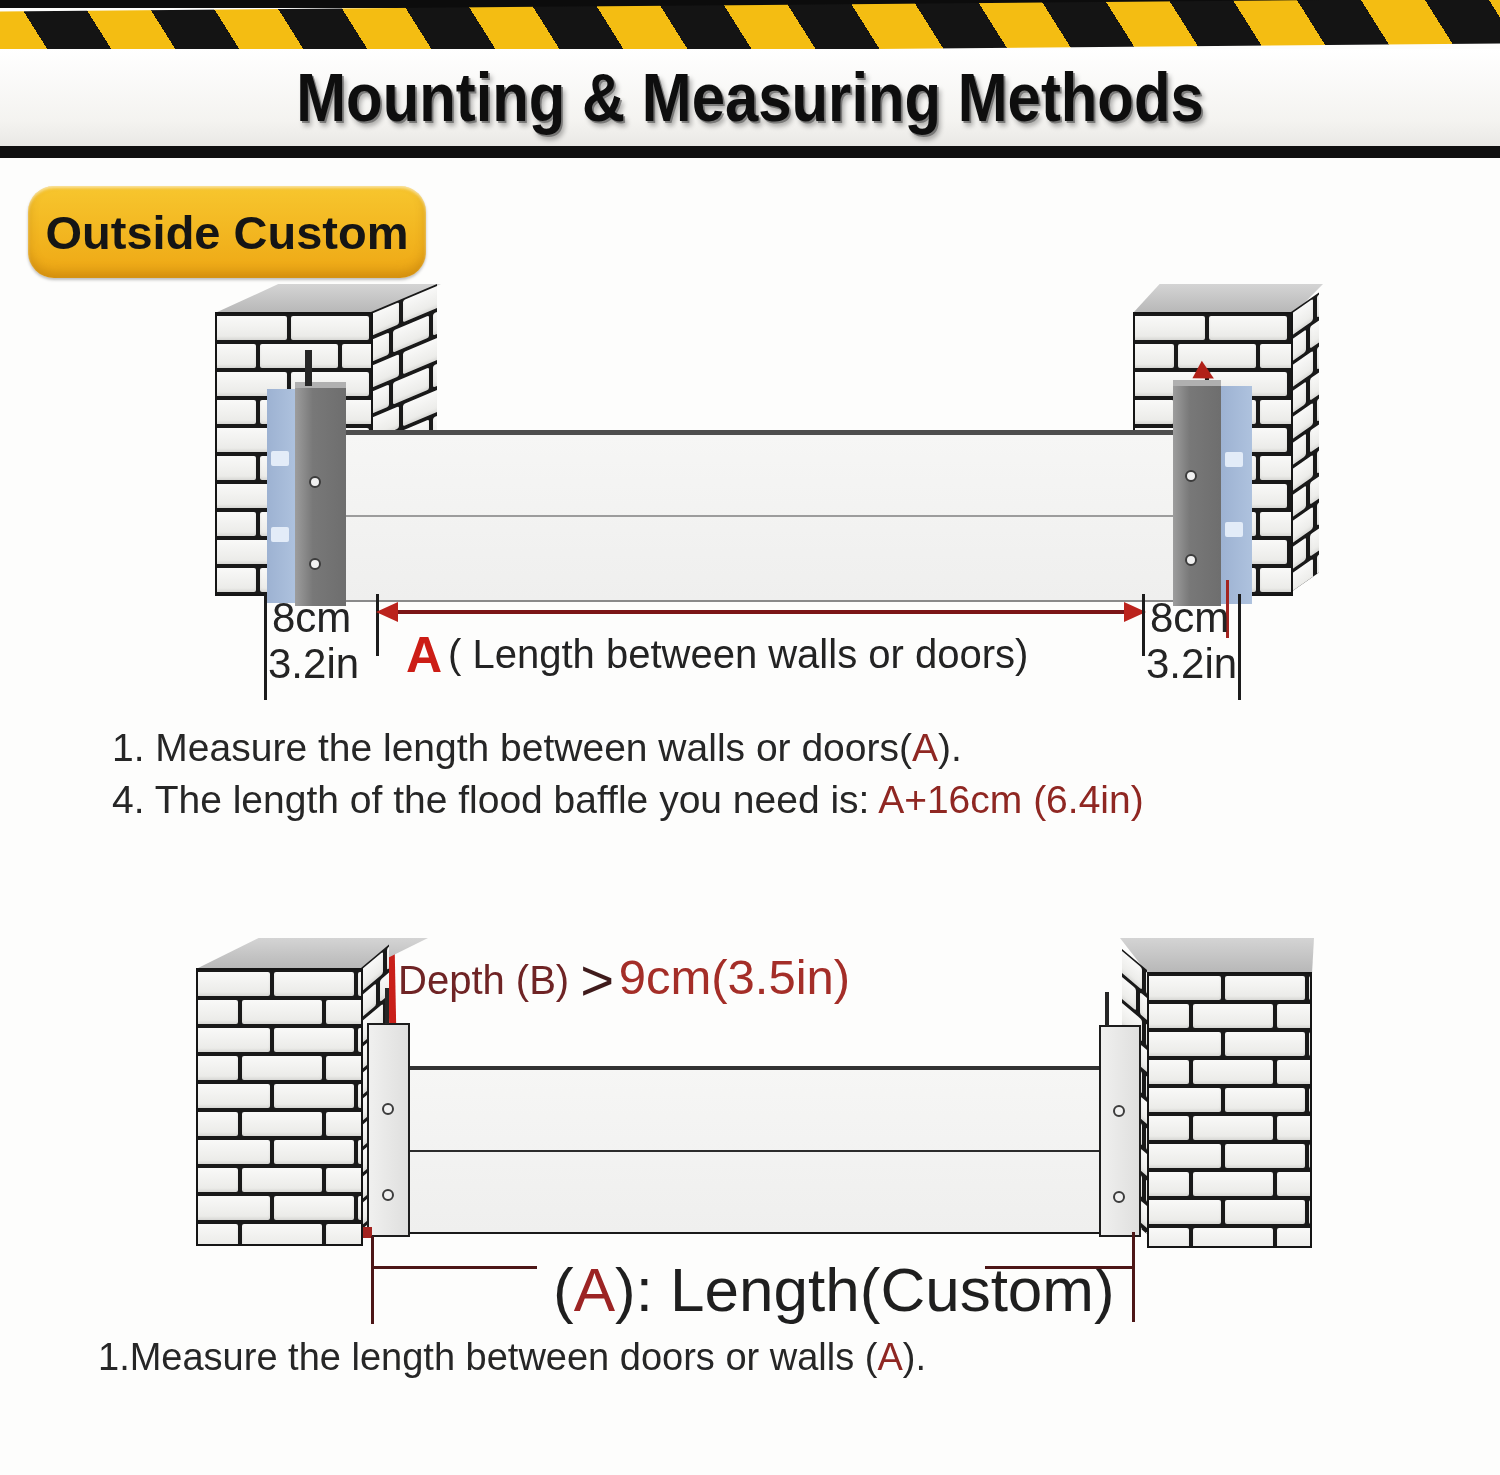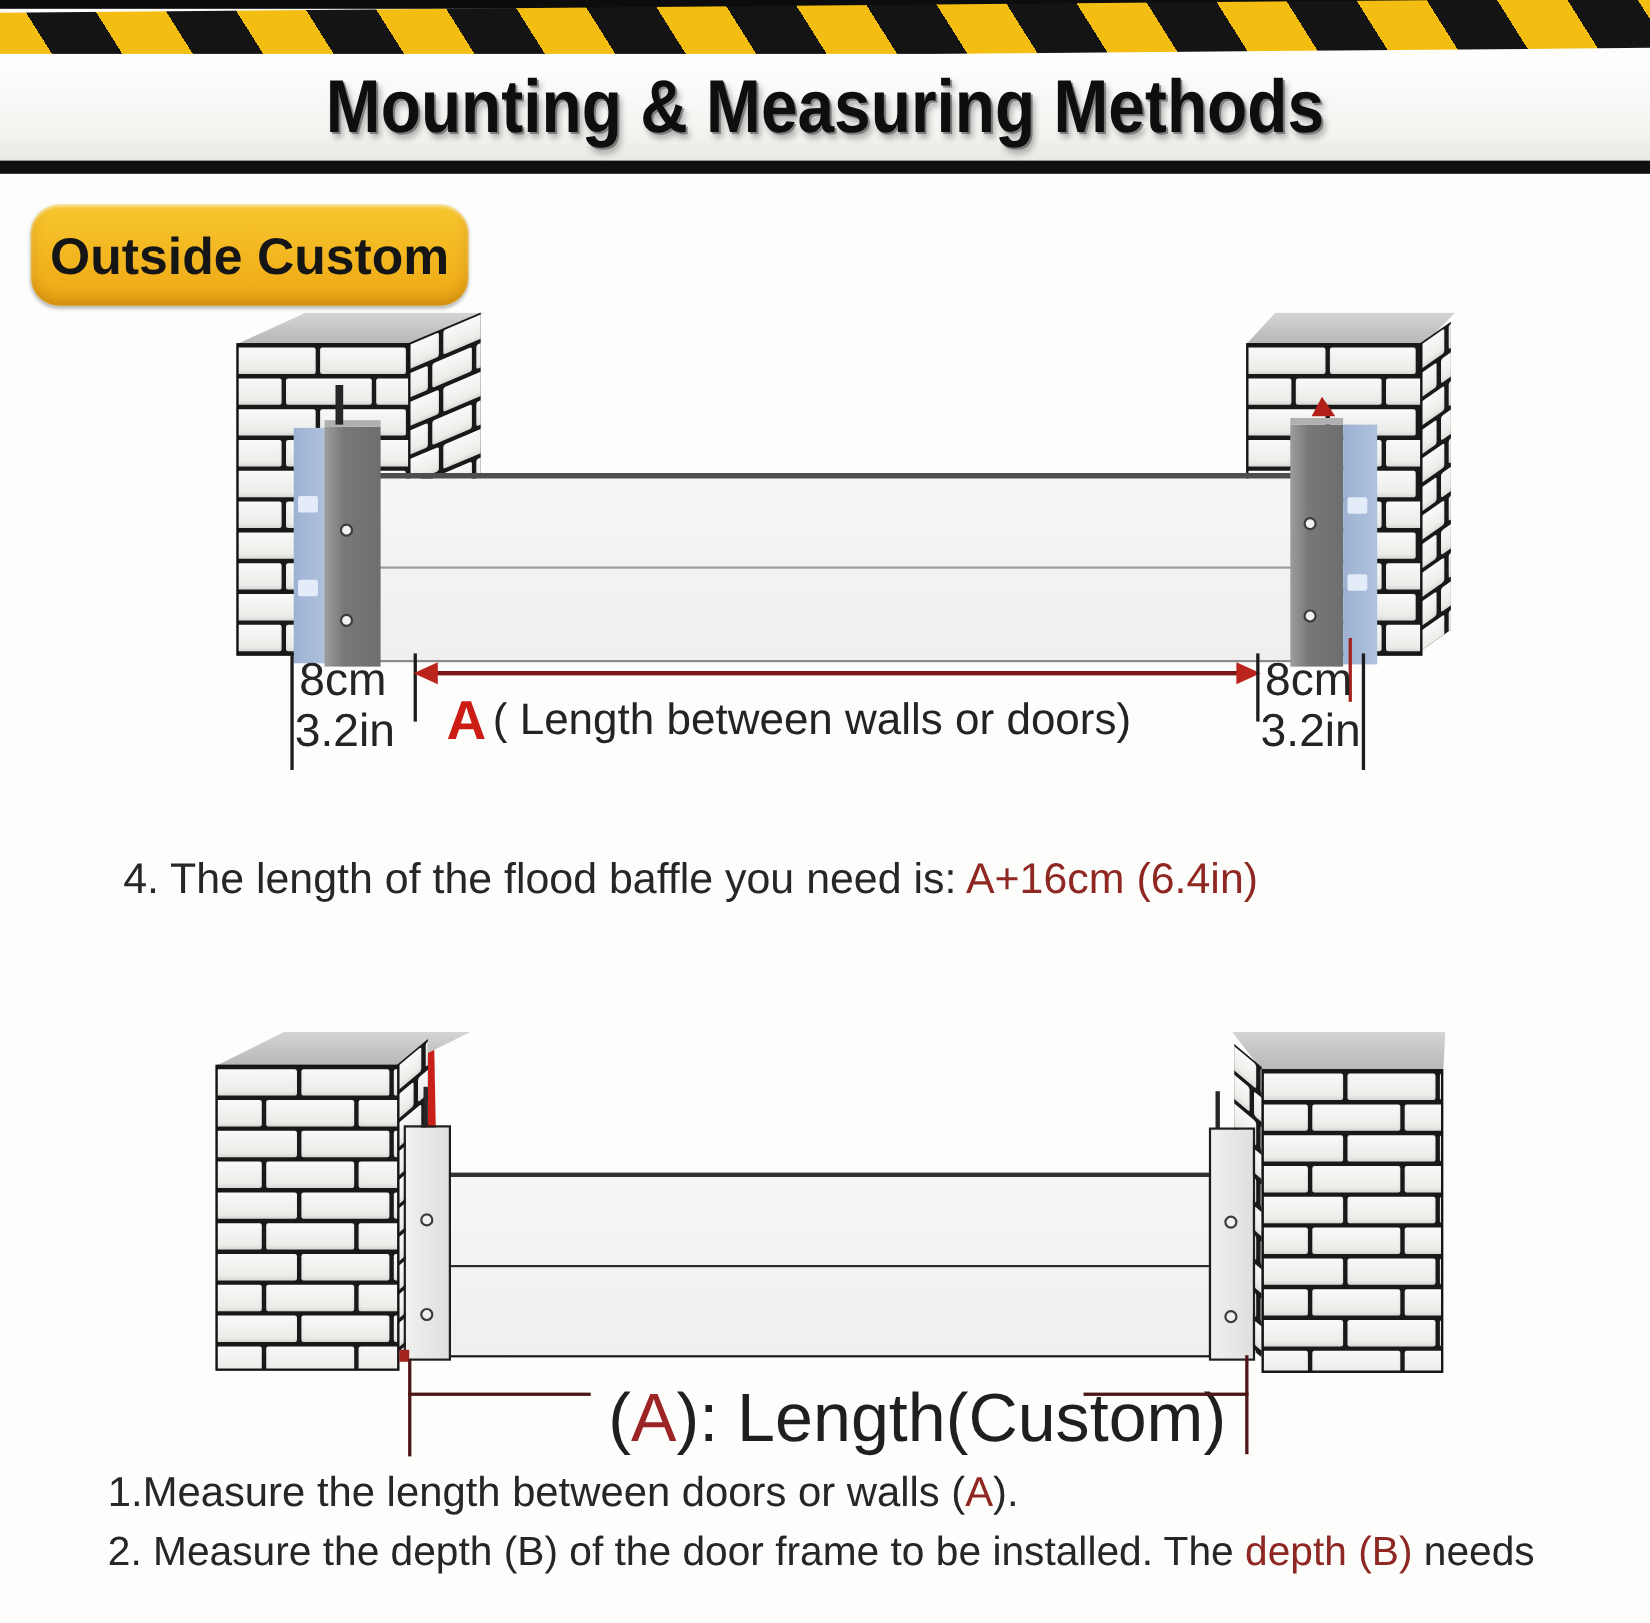--- a/index.html
+++ b/index.html
@@ -282,28 +282,34 @@
   <div class="vline" style="left:1142px;top:594px;height:62px"></div>
   <div class="vline" style="left:1238px;top:594px;height:106px"></div>
 
   <div class="dimtxt" style="left:272px;top:594px">8cm</div>
   <div class="dimtxt" style="left:268px;top:640px">3.2in</div>
   <div class="dimtxt" style="left:1150px;top:594px">8cm</div>
   <div class="dimtxt" style="left:1146px;top:640px">3.2in</div>
   <div class="arrow-a">A</div>
   <div class="arrow-cap">( Length between walls or doors)</div>
 
+  <div class="step o-step1"><span>1. Measure the length between walls or doors(</span><span class="maroon">A</span><span>).</span></div>
   <div class="step o-step2"><span>4. The length of the flood baffle you need is: </span><span class="maroon">A+16cm (6.4in)</span></div>
 
 
   <svg class="depth-svg" width="58" height="110" viewBox="0 0 58 110">
     <path d="M19 7 L10 102" stroke="#c9201a" stroke-width="9" fill="none"></path>
     <path d="M47 3 L49 106" stroke="#c9201a" stroke-width="7" fill="none"></path>
     <path d="M13 52 L49 56" stroke="#c9201a" stroke-width="9" fill="none"></path>
   </svg>
+  <div class="depth-note">
+    <span class="lab">Depth (B) </span>
+    <span class="gt">&gt;</span>
+    <span class="val">9cm(3.5in)</span>
+  </div>
 
   <div class="slab ip-l-slab"></div>
   <div class="bricks ip-l-side">
       <i style="left:-8px;top:2px;width:30px;height:22px"></i>
       <i style="left:26px;top:2px;width:30px;height:22px"></i>
       <i style="left:-15px;top:28px;width:30px;height:22px"></i>
       <i style="left:19px;top:28px;width:30px;height:22px"></i>
       <i style="left:-8px;top:54px;width:30px;height:22px"></i>
       <i style="left:26px;top:54px;width:30px;height:22px"></i>
       <i style="left:-15px;top:80px;width:30px;height:22px"></i>
@@ -429,15 +435,14 @@
   </div>
   <div class="pin is-r-pin"></div>
 
   <div class="dline" style="left:371px;top:1236px;width:3px;height:88px"></div>
   <div class="dline" style="left:371px;top:1266px;width:166px;height:3px"></div>
   <div class="len-label"><span>(</span><span class="reda">A</span><span>): Length(Custom)</span></div>
   <div class="dline" style="left:985px;top:1266px;width:150px;height:3px"></div>
   <div class="dline" style="left:1132px;top:1232px;width:3px;height:90px"></div>
 
   <div class="step i-step1"><span>1.Measure the length between doors or walls (</span><span class="maroon">A</span><span>).</span></div>
-  <div class="step i-step2"><span>2. Measure the depth (B) of the door frame to be installed. The </span><span class="maroon">depth (B)</span><span> needs</span></div>
 
 </div>
 
 </body></html>

